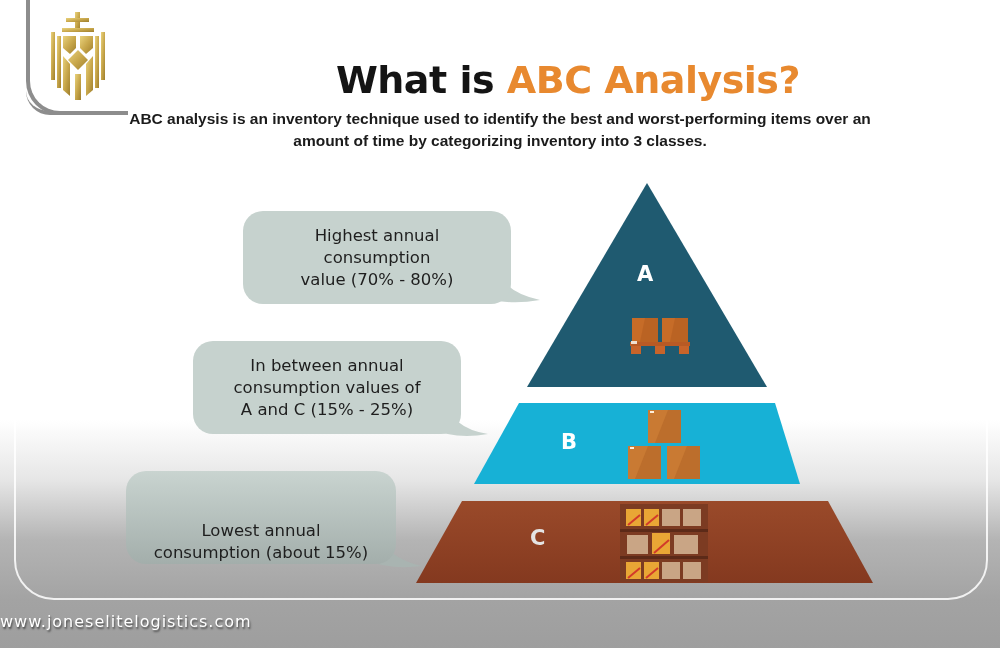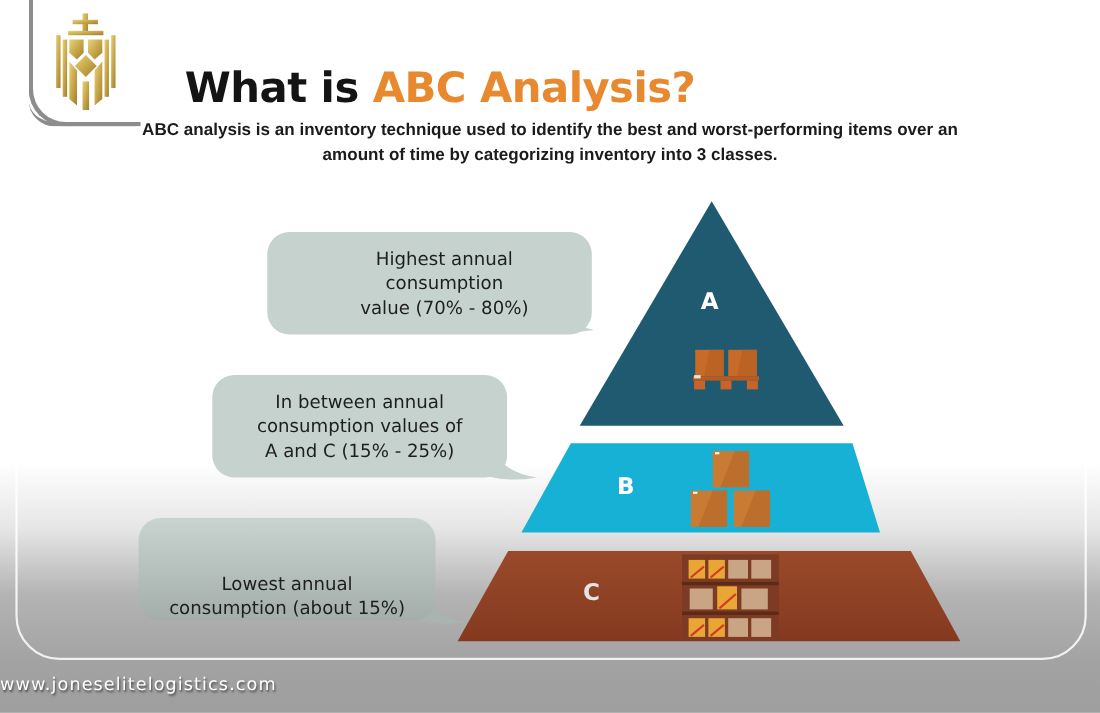--- a/index.html
+++ b/index.html
@@ -17,21 +17,21 @@
     position: absolute; left: 26px; top: -20px; width: 98px; height: 135px;
     background: #fff; border: 4px solid #8d8d8d; border-top: none;
     border-radius: 0 0 0 34px; border-right: none; box-sizing: border-box;
   }
   .logo-box::after {
     content: ""; position: absolute; left: -4px; bottom: -4px; width: 102px; height: 20px;
     border-bottom: 4px solid #8d8d8d; border-radius: 0 0 0 34px;
   }
   .logo-svg { position: absolute; left: 48px; top: 12px; }
   .title {
-    position: absolute; left: 0; width: 800px; top: 58px; text-align: center;
+    position: absolute; left: 0; width: 800px; top: 58px; text-align: right;
     font-family: "DejaVu Sans", sans-serif; font-weight: bold; font-size: 38px; letter-spacing: -0.5px;
     color: #141414;
   }
   .title .accent { color: #e8892f; }
   .subtitle {
     position: absolute; left: 100px; width: 800px; top: 108px; text-align: center;
     font-family: "Liberation Sans", sans-serif; font-weight: bold; font-size: 15.5px; line-height: 22px;
     color: #1b1b1b;
   }
   .bubble {
@@ -148,21 +148,21 @@
     <rect x="683" y="562" width="18" height="17" fill="#c9a585"></rect>
     <line x1="628" y1="578" x2="640" y2="568" stroke="#d23a2a" stroke-width="2"></line>
     <line x1="646" y1="578" x2="658" y2="568" stroke="#d23a2a" stroke-width="2"></line>
   </g>
 
   <path d="M495,262 Q500,292 540,300 Q505,306 480,296 Z" fill="#c6d2ce"></path>
   <path d="M445,398 Q450,428 488,434 Q455,440 430,428 Z" fill="#c6d2ce"></path>
   <path d="M378,530 Q385,558 422,566 Q390,570 365,560 Z" fill="#a9b4b1"></path>
 </svg>
 
-<div class="bubble" style="left:243px;top:211px;width:268px;height:93px;padding-left:27px;">
+<div class="bubble" style="left:243px;top:211px;width:268px;height:93px;">
   <span class="txt">Highest annual
 consumption
 value (70% - 80%)</span>
 </div>
 <div class="bubble" style="left:193px;top:341px;width:268px;height:93px;justify-content:center;">
   <span class="txt">In between annual
 consumption values of
 A and C (15% - 25%)</span>
 </div>
 <div class="bubble" style="left:126px;top:471px;width:270px;height:93px;background:linear-gradient(to bottom,#c9d4d0,#a3aeab);align-items:flex-end;">

